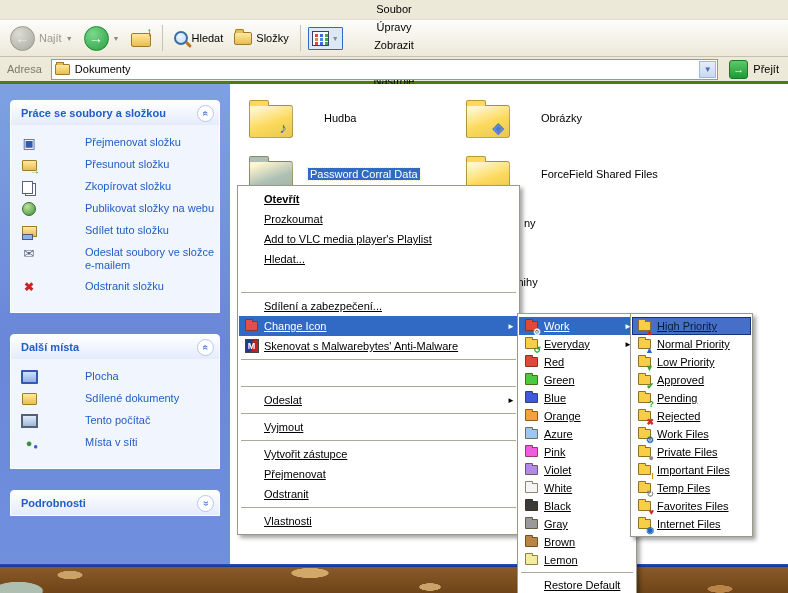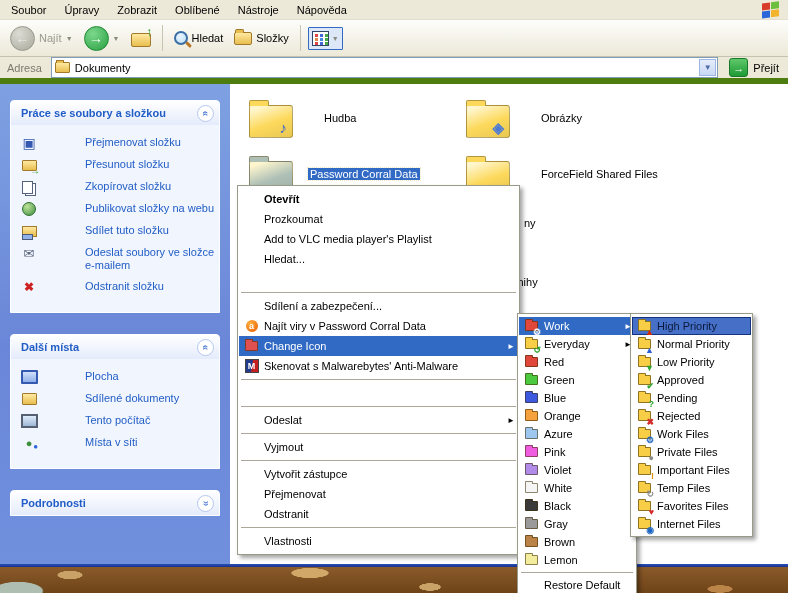--- a/index.html
+++ b/index.html
@@ -1,21 +1,21 @@
 <!DOCTYPE html>
 <html><head>
 <meta charset="utf-8">
 <style>
   * { margin:0; padding:0; box-sizing:border-box; }
   html,body { width:788px; }
   body { font-family:"Liberation Sans", sans-serif; font-size:11px; color:#000; }
   .screen { position:relative; width:788px; height:593px; overflow:hidden; background:#ECE9D8; }
 
   
-  .menubar { height:20px; background:#ECE9D8; display:flex; align-items:center; padding:0 2px; border-bottom:1px solid #E3DFCE; }
+  .menubar { height:20px; background:#ECE9D8; display:flex; align-items:center; padding:0 2px; border-bottom:1px solid #E3DFCE;flex-direction:column; }
   .mb-item { padding:3px 9px; cursor:default; }
   .winlogo { margin-left:auto; margin-right:8px; width:24px; height:17px; display:flex; align-items:center; justify-content:center; }
   .winlogo::before { content:""; width:8px; height:7px; background:#D93B2B;
     box-shadow:9px 0 #6CBF3C, 0 8px #2B66D9, 9px 8px #F2B42B; transform:skewY(-8deg); display:block; margin-top:-6px; }
 
   
   .toolbar { height:37px; background:linear-gradient(#FDFDFB,#ECE9D8); border-bottom:1px solid #C6C2B0; display:flex; align-items:center; padding:0 6px; gap:3px; }
   .tb-btn { display:flex; align-items:center; gap:4px; padding:2px 4px; }
   .circle { width:25px; height:25px; border-radius:50%; display:flex; align-items:center; justify-content:center; color:#fff; font-size:14px; font-weight:bold; flex:none; }
   .back { background:radial-gradient(circle at 35% 30%,#DCDCD4,#A8A89C); border:1px solid #98988C; color:#ECECE6; }
@@ -28,21 +28,21 @@
   .search-ic { width:14px; height:14px; border:2px solid #3A6EA5; border-radius:50%; position:relative; background:radial-gradient(circle at 35% 30%,#EAF4FF,#BDE0F7); flex:none; }
   .search-ic::after { content:""; position:absolute; width:7px; height:3px; background:#B8762A; border-radius:2px; transform:rotate(45deg); right:-6px; bottom:-3px; }
   .folders-ic { width:18px; height:13px; background:linear-gradient(#FFE9A2,#E8BE4E); border:1px solid #A07A2A; border-radius:2px; position:relative; flex:none; }
   .folders-ic::before { content:""; position:absolute; top:-4px; left:0; width:7px; height:3px; background:#E8BE4E; border:1px solid #A07A2A; border-bottom:none; border-radius:2px 2px 0 0; }
   .views-btn { border:1px solid #316AC5; background:#DCE8F8; padding:3px; display:flex; align-items:center; gap:3px; border-radius:1px; }
   .views-ic { width:17px; height:15px; border:1px solid #334466; background:#fff; position:relative; }
   .views-ic::before { content:""; position:absolute; left:2px; top:2px; width:3px; height:3px; background:#D44;
     box-shadow:5px 0 #46D, 10px 0 #4A4, 0 4px #D84, 5px 4px #48D, 10px 4px #4A4, 0 8px #D44, 5px 8px #46D, 10px 8px #4A4; }
 
   
-  .addressbar { height:27px; background:#ECE9D8; display:flex; align-items:center; padding:0 3px; border-bottom:6px solid #4d7c0f; gap:5px; }
+  .addressbar { height:27px; background:#ECE9D8; display:flex; align-items:center; padding:0 3px; border-bottom:3px solid #4d7c0f; gap:5px; }
   .addr-label { color:#7A7A6E; padding:0 4px; }
   .addr-field { flex:1; height:21px; background:#fff; border:1px solid #7F9DB9; display:flex; align-items:center; padding:0 3px; position:relative; }
   .addr-folder { width:15px; height:11px; background:linear-gradient(#FFE9A2,#E8BE4E); border:1px solid #A07A2A; border-radius:1px; position:relative; flex:none; }
   .addr-folder::before { content:""; position:absolute; top:-3px; left:0; width:6px; height:2px; background:#E8BE4E; border:1px solid #A07A2A; border-bottom:none; }
   .addr-value { margin-left:5px; }
   .addr-drop { position:absolute; right:1px; top:1px; bottom:1px; width:17px; background:linear-gradient(#E6EDFB,#C8D8F4); border:1px solid #9EB6E4; display:flex; align-items:center; justify-content:center; color:#4E6AA8; font-size:8px; }
   .go-btn { display:flex; align-items:center; gap:5px; padding:0 6px; }
   .go-ic { width:19px; height:19px; border-radius:3px; background:linear-gradient(#5FC86A,#1E9A34); border:1px solid #187A28; color:#fff; display:flex; align-items:center; justify-content:center; font-weight:bold; }
 
   
@@ -93,21 +93,21 @@
   .ctx  { left:237px; top:185px; width:283px; z-index:10; }
   .sub1 { left:517px; top:313px; width:120px; z-index:11; }
   .sub2 { left:630px; top:313px; width:123px; z-index:12; }
   .mi { display:flex; align-items:center; height:20px; padding:0 3px 0 3px; color:#000; cursor:default; }
   .sub1 .mi, .sub2 .mi { height:18px; }
   .mi-ic { width:19px; height:15px; display:flex; align-items:center; justify-content:center; position:relative; flex:none; }
   .mf { display:none; width:13px; height:10px; background:var(--fc,#F7CE46); border:1px solid rgba(60,40,0,.55); border-radius:1px; position:relative; }
   .mf.show { display:block; }
   .mf::before { content:""; position:absolute; top:-3px; left:-1px; width:6px; height:2px; background:inherit; border:1px solid rgba(60,40,0,.55); border-bottom:none; border-radius:1px 1px 0 0; }
   .ov { position:absolute; right:0; bottom:-3px; font-size:9px; font-weight:bold; line-height:1; }
-  .mi-lb { flex:1; white-space:nowrap; padding-left:3px; }
+  .mi-lb { flex:1; white-space:nowrap; padding-left:3px;text-decoration:underline; }
   .mi-ar { width:10px; text-align:right; font-size:8px; }
   .mi.bold .mi-lb { font-weight:bold; }
   .mi.sel { background:#316AC5; color:#fff; }
   .mi.sel2 { background:#466FC8; box-shadow:inset 0 0 0 1px #16337F; color:#0B1A3C; }
   .mi.sep { height:0; border-top:1px solid #ACA899; margin:3px 2px; padding:0; }
   .mi-ic.avast::before { content:"a"; width:12px; height:12px; border-radius:50%; background:radial-gradient(circle at 35% 30%,#FFB03C,#E85A00); color:#fff; font-weight:bold; font-size:9px; display:flex; align-items:center; justify-content:center; }
   .mi-ic.mbam::before { content:"M"; width:12px; height:12px; background:linear-gradient(100deg,#203A8C 45%,#C42020 55%); border:1px solid #444; color:#fff; font-weight:bold; font-size:9px; display:flex; align-items:center; justify-content:center; }
 
   
   .frame-bottom { height:3px; background:linear-gradient(#2A50B8,#16328C); }
@@ -345,27 +345,20 @@
       </div>
 
       <div class="mi">
         <span class="mi-ic">
           <b class="ov"></b>
         </span>
         <span class="mi-lb">Sdílení a zabezpečení...</span>
         <span class="mi-ar"></span>
       </div>
 
-      <div class="mi">
-        <span class="mi-ic avast">
-          <b class="ov"></b>
-        </span>
-        <span class="mi-lb">Najít viry v Password Corral Data</span>
-        <span class="mi-ar"></span>
-      </div>
 
       <div class="mi sel">
         <span class="mi-ic">
           <i class="mf show" style="--fc: #E05050;"></i>
           <b class="ov"></b>
         </span>
         <span class="mi-lb">Change Icon</span>
         <span class="mi-ar">►</span>
       </div>
 

